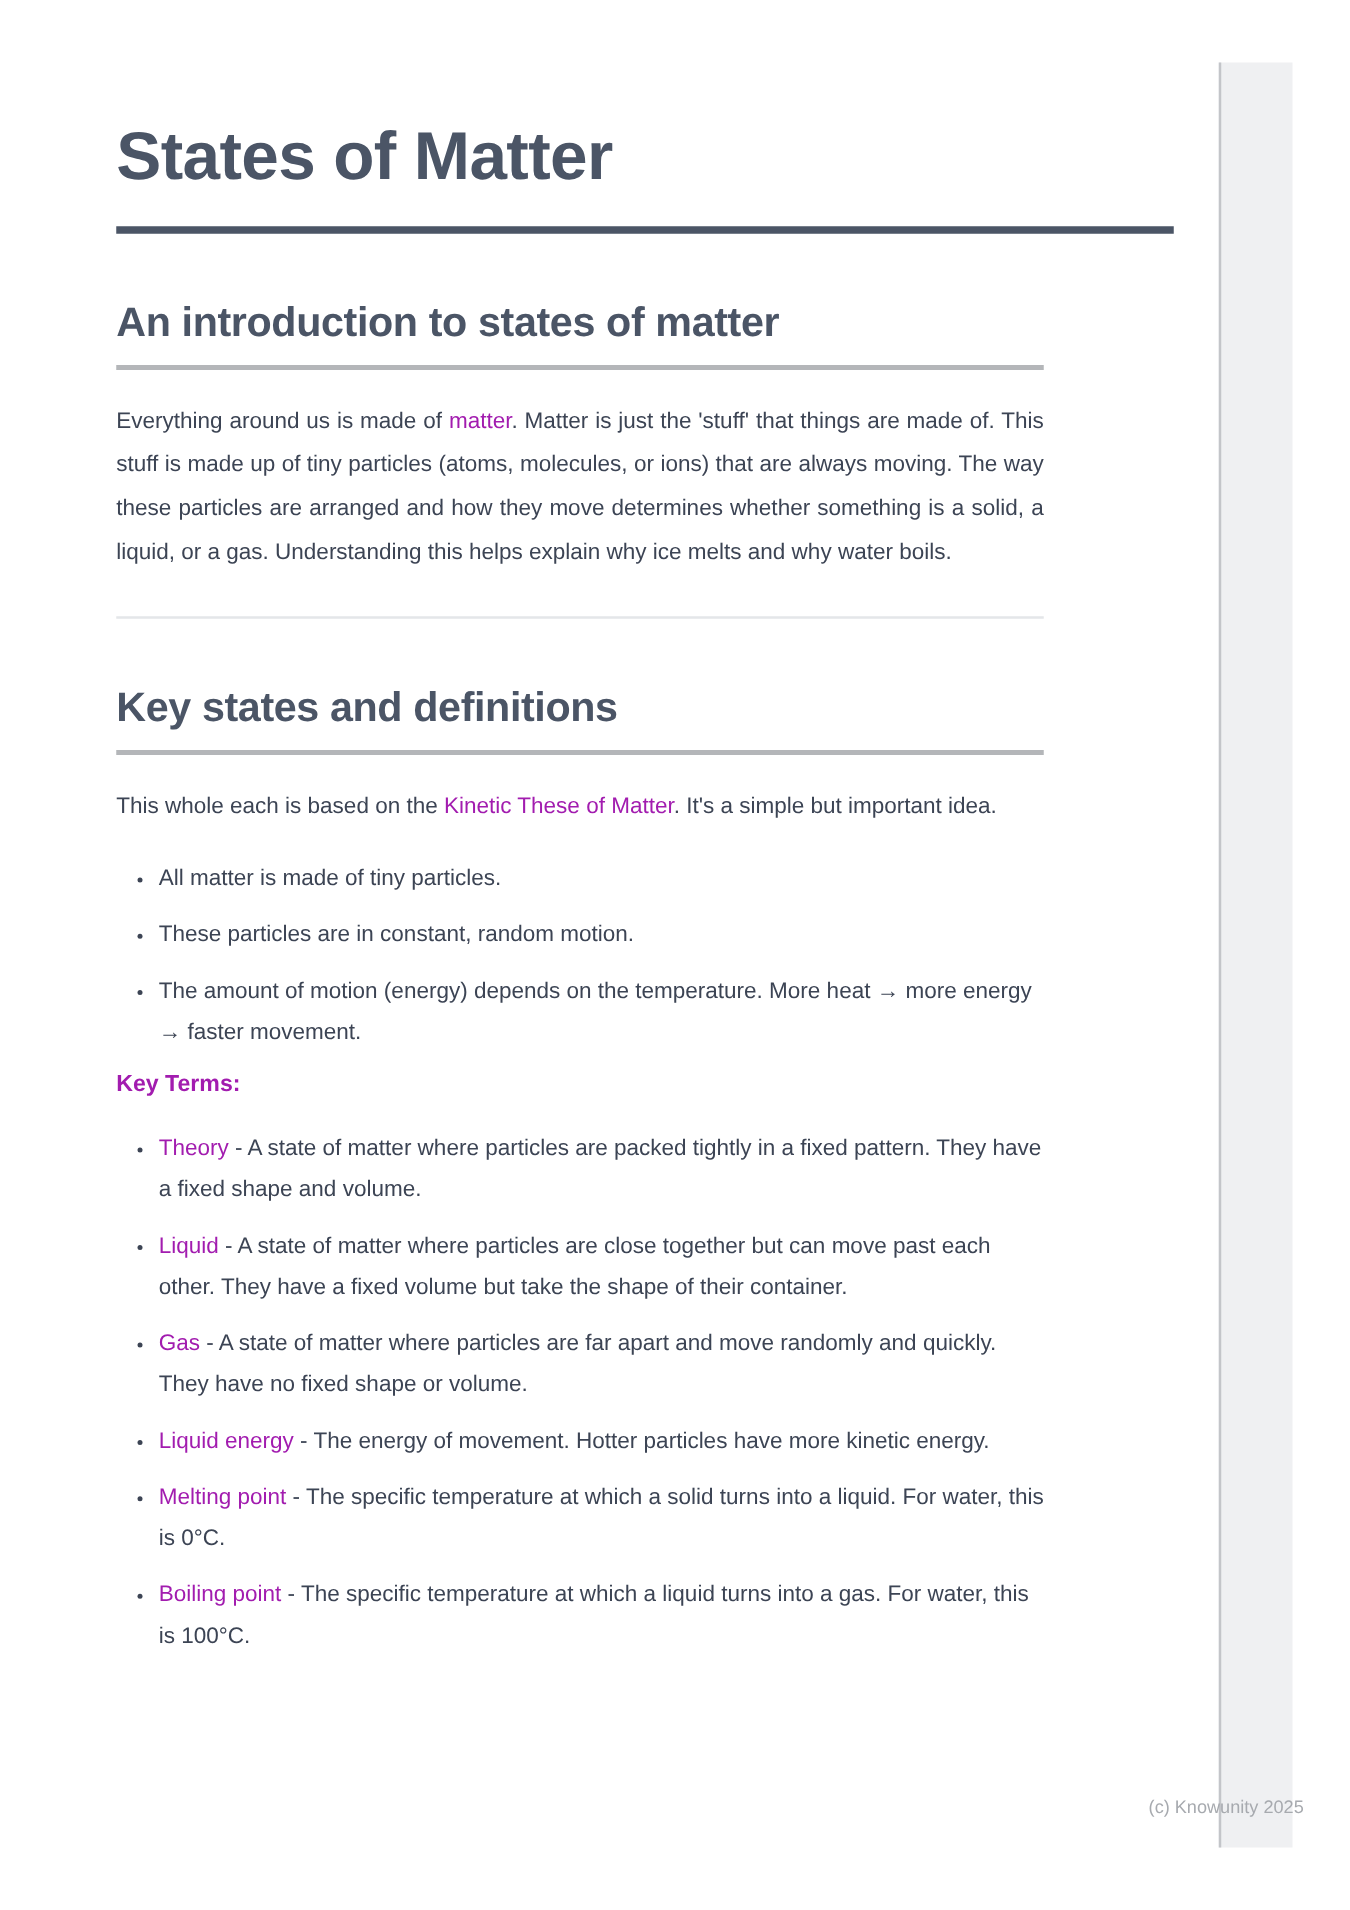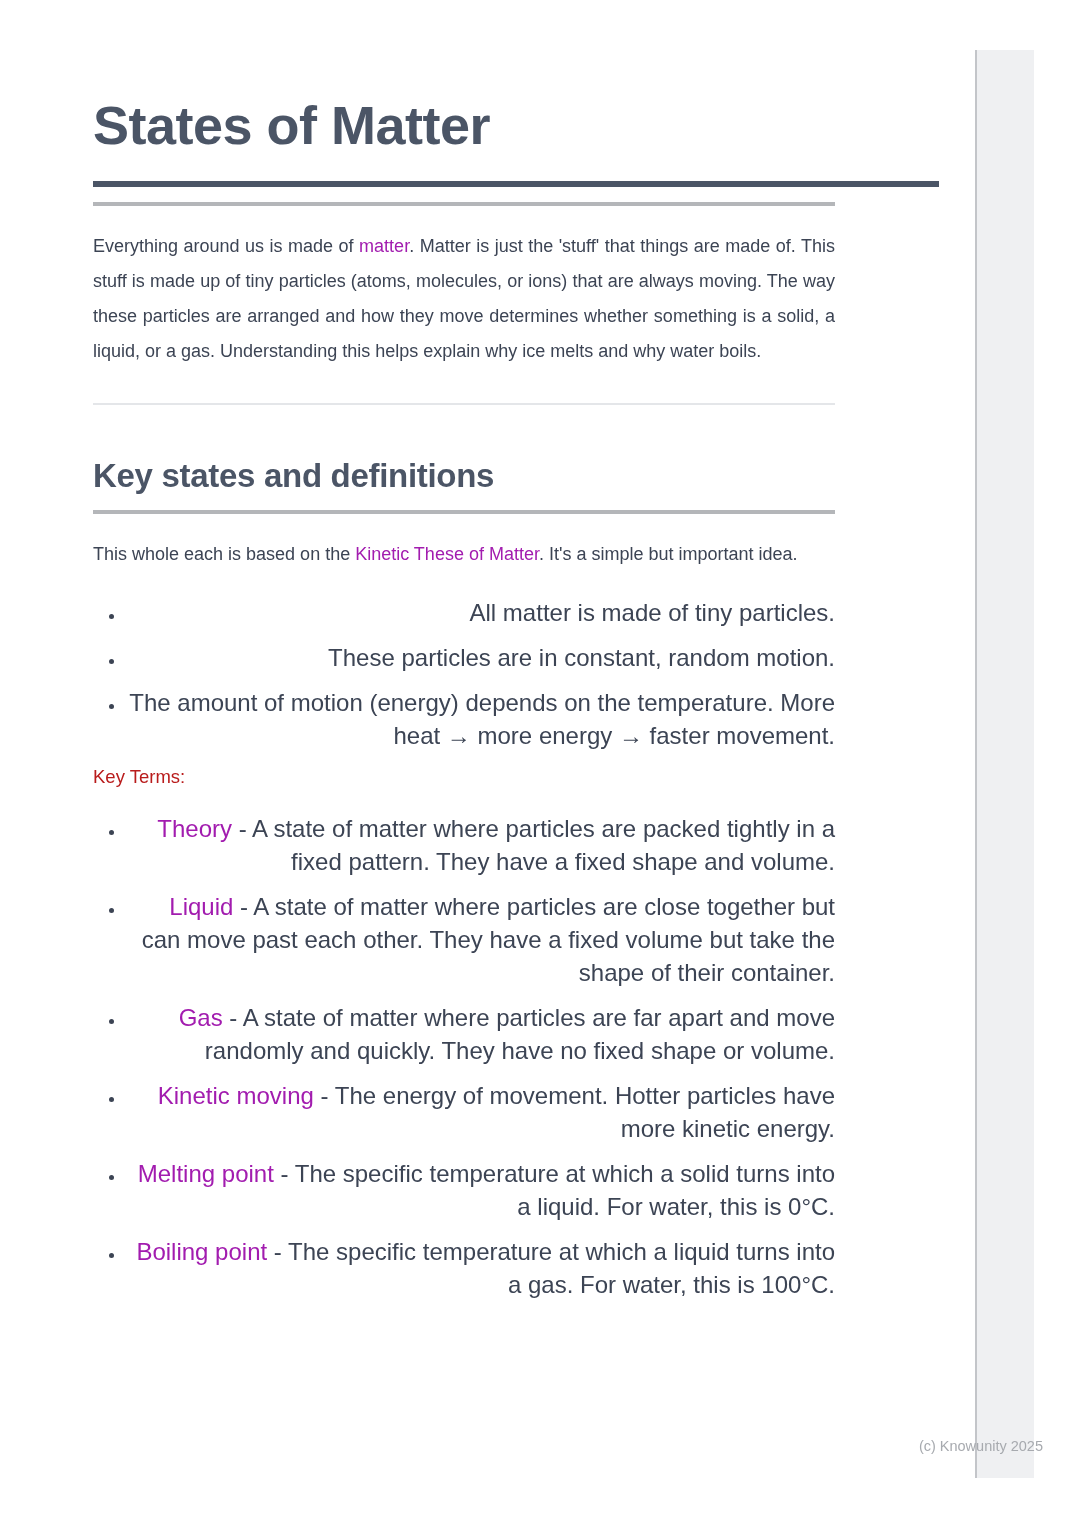--- a/index.html
+++ b/index.html
@@ -75,40 +75,39 @@
     background: #e4e6e9;
     margin-top: 34px;
   }
   ul.bullets {
     margin: 24px 0 0 0;
     padding: 0 0 0 32px;
     width: 710px;
     list-style: disc;
   }
   ul.bullets li {
-    font-size: 24px;
+    font-size: 18px;
     line-height: 33px;
     color: #3c4454;
     margin: 0 0 12px 0;
     padding-left: 2px;
-    text-align: right;
   }
   ul.bullets li::marker {
     color: #3c4454;
     font-size: 15px;
   }
   .b {
     font-weight: 400;
     color: #a21caf;
   }
   p.key-terms-label {
     margin: 14px 0 0 0;
     font-size: 18.5px;
-    font-weight: 400;
-    color: #b91c1c;
+    font-weight: 700;
+    color: #a21caf;
   }
   .footer-note {
     position: absolute;
     top: 1438px;
     right: 69px;
     font-size: 14.5px;
     color: #a7aaaf;
     z-index: 3;
   }
 </style>
@@ -119,20 +118,21 @@
 
   <div class="edge-strip"></div>
 
   <div class="content">
 
     <h1 class="doc-title">States of Matter</h1>
 
     <div class="title-rule"></div>
 
     <section>
+      <h2 class="section-heading">An introduction to states of matter</h2>
       <div class="h2-rule"></div>
       <p class="body"><span>Everything around us is made of </span><span class="b">matter</span><span>. Matter is just the 'stuff' that things are made of. This stuff is made up of tiny particles (atoms, molecules, or ions) that are always moving. The way these particles are arranged and how they move determines whether something is a solid, a liquid, or a gas. Understanding this helps explain why ice melts and why water boils.</span></p>
     </section>
 
     <div class="divider"></div>
 
     <section>
       <h2 class="section-heading">Key states and definitions</h2>
       <div class="h2-rule"></div>
       <p class="body"><span>This whole each is based on the </span><span class="b">Kinetic These of Matter</span><span>. It's a simple but important idea.</span></p>
@@ -142,21 +142,21 @@
           <li><span>These particles are in constant, random motion.</span></li>
           <li><span>The amount of motion (energy) depends on the temperature. More heat → more energy → faster movement.</span></li>
         </ul>
 
       <p class="key-terms-label">Key Terms:</p>
 
       <ul class="bullets">
           <li><span class="b">Theory</span><span> - A state of matter where particles are packed tightly in a fixed pattern. They have a fixed shape and volume.</span></li>
           <li><span class="b">Liquid</span><span> - A state of matter where particles are close together but can move past each other. They have a fixed volume but take the shape of their container.</span></li>
           <li><span class="b">Gas</span><span> - A state of matter where particles are far apart and move randomly and quickly. They have no fixed shape or volume.</span></li>
-          <li><span class="b">Kinetic moving</span><span> - The energy of movement. Hotter particles have more kinetic energy.</span></li>
+          <li><span class="b">Liquid energy</span><span> - The energy of movement. Hotter particles have more kinetic energy.</span></li>
           <li><span class="b">Melting point</span><span> - The specific temperature at which a solid turns into a liquid. For water, this is 0°C.</span></li>
           <li><span class="b">Boiling point</span><span> - The specific temperature at which a liquid turns into a gas. For water, this is 100°C.</span></li>
         </ul>
     </section>
 
   </div>
 
   <div class="footer-note">(c) Knowunity 2025</div>
 
 </div>

